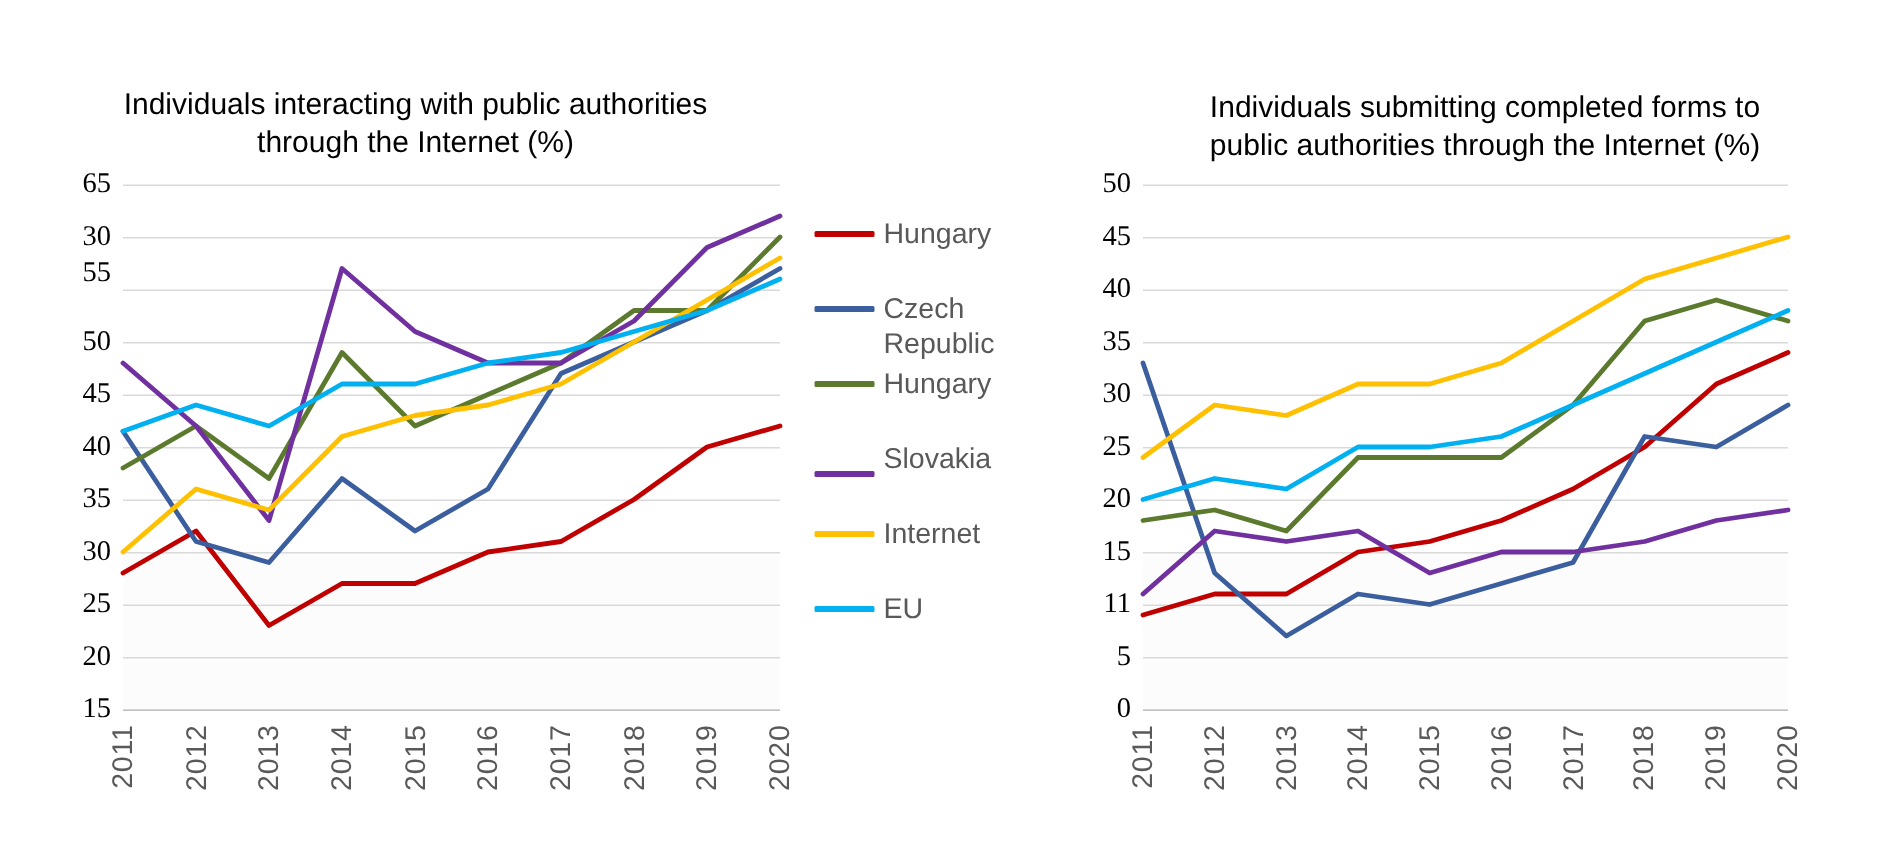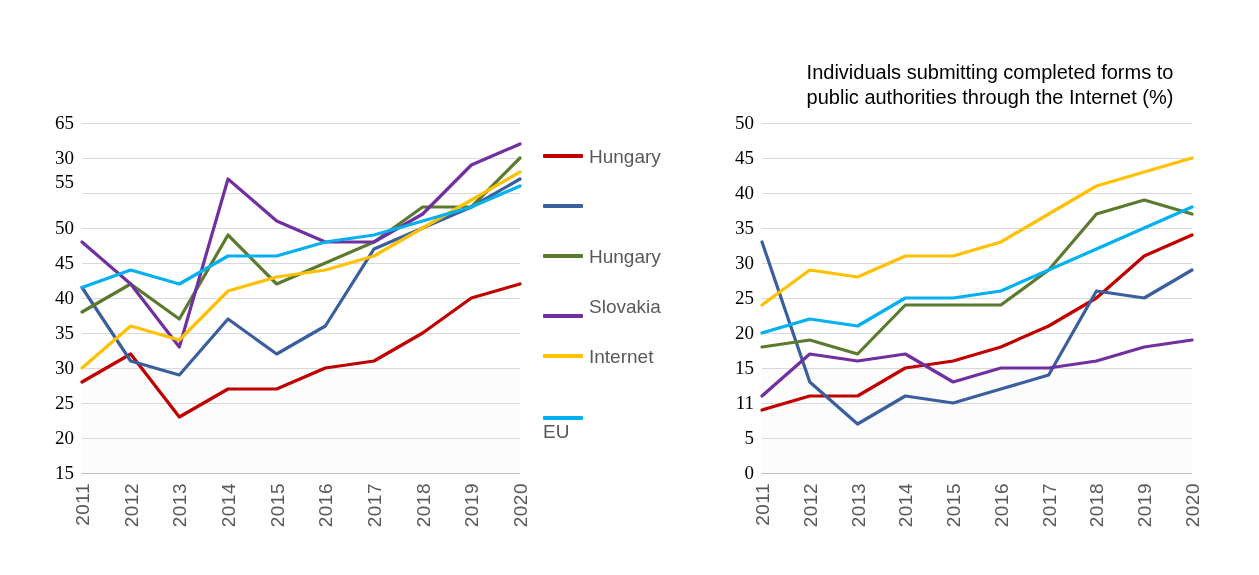--- a/index.html
+++ b/index.html
@@ -131,20 +131,22 @@
     white-space: pre-line;
   }
 </style>
 </head>
 <body>
 
 <div id="figure">
 
   <div class="panel" id="panel-left">
 
+    <div class="chart-title" id="title-left">Individuals interacting with public authorities
+through the Internet (%)</div>
 
     <div id="yticks-left">
         <div class="ytick" style="top: 123px;">65</div>
         <div class="ytick" style="top: 158px;">30</div>
         <div class="ytick" style="top: 182px;">55</div>
         <div class="ytick" style="top: 228px;">50</div>
         <div class="ytick" style="top: 263px;">45</div>
         <div class="ytick" style="top: 298px;">40</div>
         <div class="ytick" style="top: 333px;">35</div>
         <div class="ytick" style="top: 368px;">30</div>
@@ -194,34 +196,36 @@
       </div>
   </div>
 
   <div id="legend">
       <div class="legend-item" style="top: 0px;">
         <span class="legend-swatch" style="background: rgb(192, 0, 0);"></span>
         <span class="legend-label">Hungary</span>
       </div>
       <div class="legend-item" style="top: 50px;">
         <span class="legend-swatch" style="background: rgb(59, 94, 158);"></span>
+        <span class="legend-label">Czech
+Republic</span>
       </div>
       <div class="legend-item" style="top: 100px;">
         <span class="legend-swatch" style="background: rgb(91, 122, 46);"></span>
         <span class="legend-label">Hungary</span>
       </div>
       <div class="legend-item" style="top: 150px; align-items: flex-end;">
         <span class="legend-swatch" style="background: rgb(112, 48, 160);"></span>
         <span class="legend-label">Slovakia</span>
       </div>
       <div class="legend-item" style="top: 200px;">
         <span class="legend-swatch" style="background: rgb(255, 192, 0);"></span>
         <span class="legend-label">Internet</span>
       </div>
-      <div class="legend-item" style="top: 262px; flex-direction: column;">
+      <div class="legend-item" style="top: 250px;">
         <span class="legend-swatch" style="background: rgb(0, 176, 240);"></span>
         <span class="legend-label">EU</span>
       </div>
     </div>
 
   <div class="panel" id="panel-right">
 
     <div class="chart-title" id="title-right">Individuals submitting completed forms to
 public authorities through the Internet (%)</div>
   </div>

